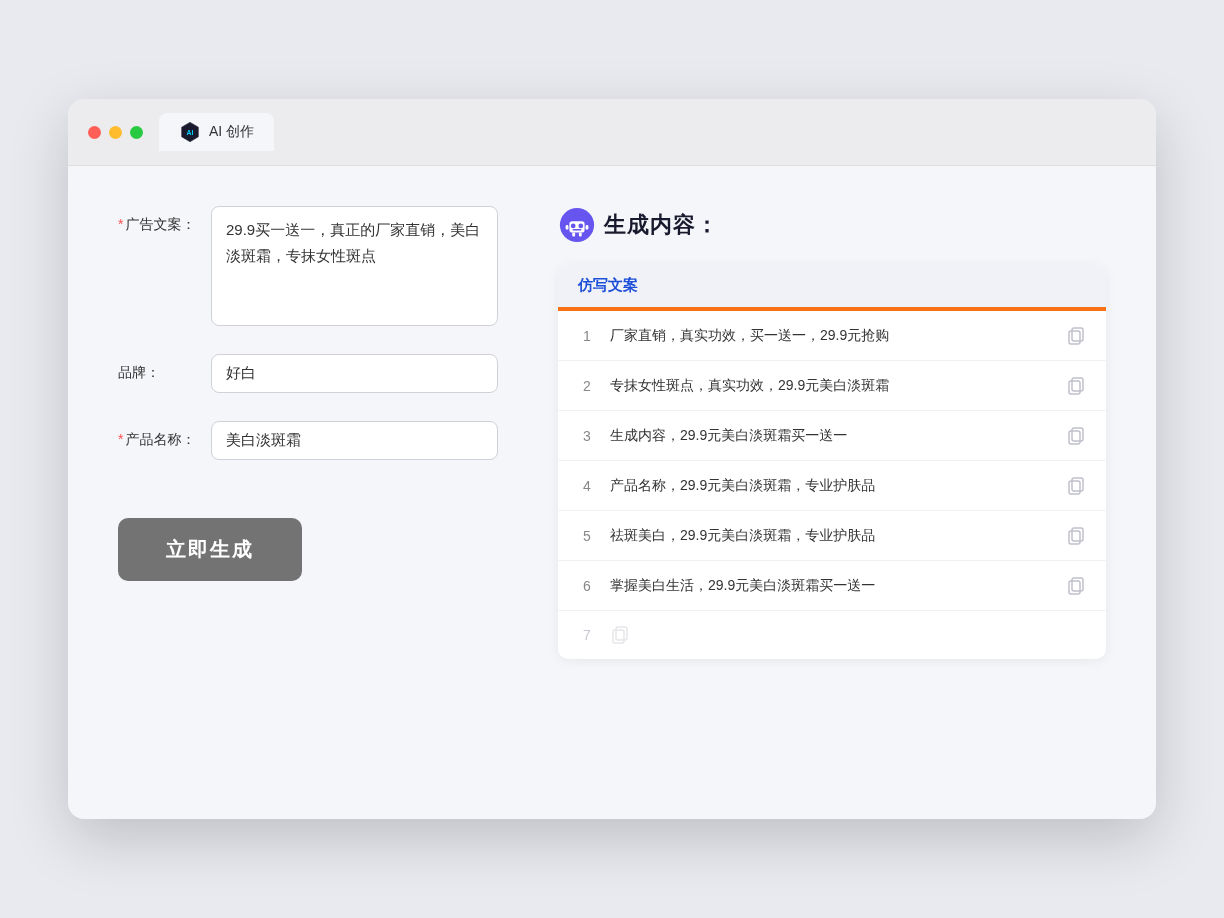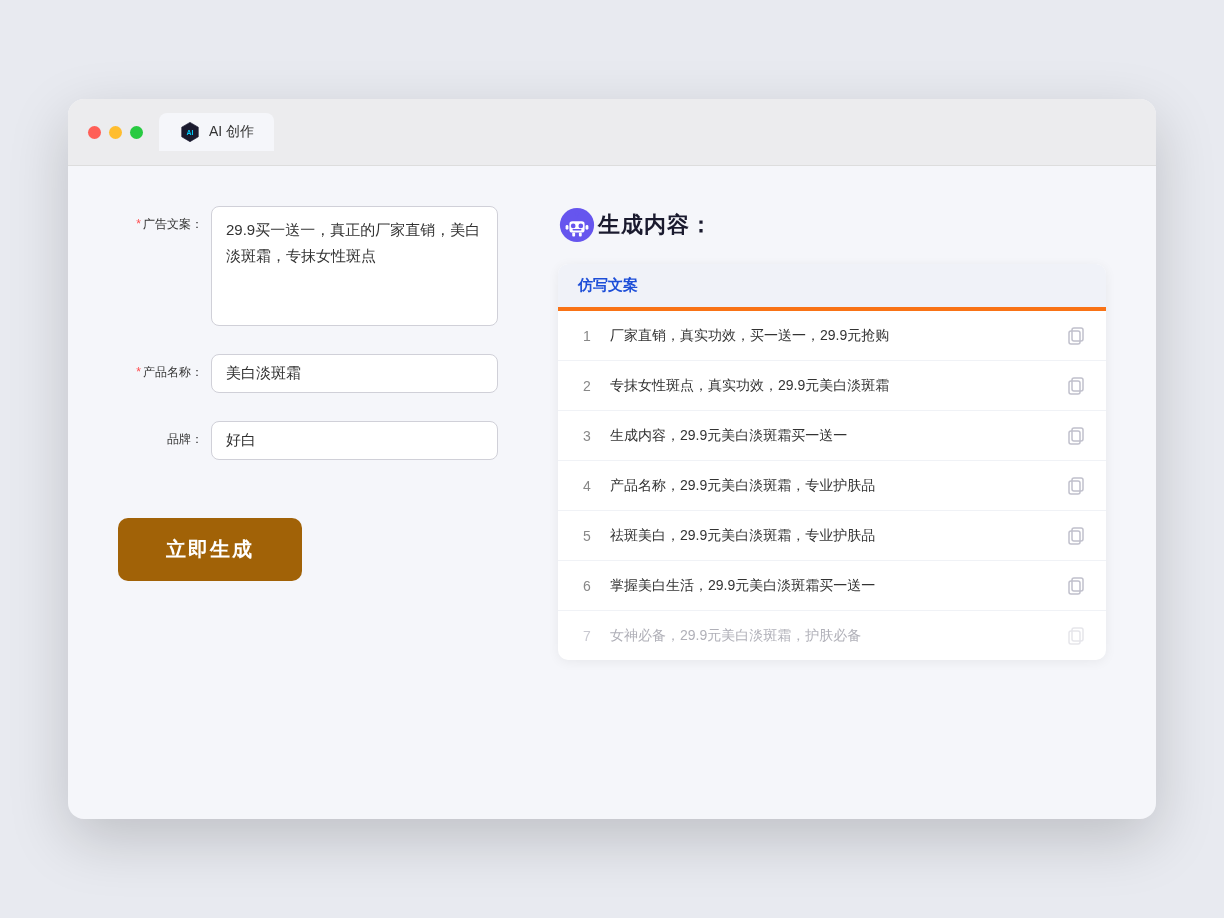--- a/index.html
+++ b/index.html
@@ -71,26 +71,25 @@
       margin-bottom: 36px;
       letter-spacing: 1px;
     }
     .form-row {
       display: flex;
       align-items: flex-start;
       margin-bottom: 28px;
       gap: 8px;
     }
     .form-label {
-      font-size: 12px;
+      font-size: 14px;
       color: #333;
       white-space: nowrap;
       padding-top: 10px;
       min-width: 85px;
-      text-align: right;
     }
     .required-star {
       color: #ff4d4f;
       margin-right: 2px;
     }
     .form-input {
       flex: 1;
       border: 1.5px solid #d0d0d8;
       border-radius: 8px;
       padding: 10px 14px;
@@ -101,39 +100,39 @@
       font-family: inherit;
       transition: border-color 0.2s;
     }
     textarea.form-input {
       resize: none;
       height: 120px;
       line-height: 1.7;
     }
     .generate-btn {
       margin-top: 30px;
-      background: #a16207;
+      background: #737373;
       color: #fff;
       border: none;
       border-radius: 10px;
       padding: 18px 48px;
       font-size: 20px;
       font-weight: 600;
       cursor: pointer;
       letter-spacing: 2px;
       transition: background 0.2s;
     }
     
     .right-panel {
       flex: 1;
     }
     .right-header {
       display: flex;
       align-items: center;
-      gap: 2px;
+      gap: 8px;
       margin-bottom: 20px;
     }
     .robot-icon {
       width: 38px;
       height: 38px;
     }
     .right-title {
       font-size: 22px;
       font-weight: 600;
       color: #1a1a2e;
@@ -215,30 +214,30 @@
       
       <div class="form-row">
         <label class="form-label">
           <span class="required-star">*</span>广告文案：
         </label>
         <textarea class="form-input" style="">29.9买一送一，真正的厂家直销，美白淡斑霜，专抹女性斑点</textarea>
       </div>
 
       
       <div class="form-row">
+        <label class="form-label">品牌：</label>
+        <input type="text" class="form-input" value="好白" style="">
+      </div>
+
+      
+      <div class="form-row">
         <label class="form-label">
           <span class="required-star">*</span>产品名称：
         </label>
         <input type="text" class="form-input" value="美白淡斑霜" style="">
-      </div>
-
-      
-      <div class="form-row">
-        <label class="form-label">品牌：</label>
-        <input type="text" class="form-input" value="好白" style="">
       </div>
 
       <button class="generate-btn">立即生成</button>
     </div>
 
     <div class="right-panel">
       <div class="right-header">
 
         <svg class="robot-icon" viewBox="0 0 40 40" fill="none" xmlns="http://www.w3.org/2000/svg">
           <circle cx="20" cy="20" r="18" fill="#6655ee"></circle>
@@ -308,21 +307,20 @@
           <span class="row-num">6</span>
           <span class="row-text">掌握美白生活，29.9元美白淡斑霜买一送一</span>
           <svg class="copy-icon" viewBox="0 0 20 20" fill="currentColor">
             <rect x="6" y="2" width="11" height="13" rx="2" fill="none" stroke="currentColor" stroke-width="1.5"></rect>
             <rect x="3" y="5" width="11" height="13" rx="2" fill="none" stroke="currentColor" stroke-width="1.5"></rect>
           </svg>
         </div>
 
         <div class="table-row">
           <span class="row-num" style="color:#c8c8d0;">7</span>
-          <span class="row-text muted">女神必备，29.9元美白淡斑霜，护肤必备</span>
           <svg class="copy-icon" viewBox="0 0 20 20" fill="currentColor" style="opacity:0.4;">
             <rect x="6" y="2" width="11" height="13" rx="2" fill="none" stroke="currentColor" stroke-width="1.5"></rect>
             <rect x="3" y="5" width="11" height="13" rx="2" fill="none" stroke="currentColor" stroke-width="1.5"></rect>
           </svg>
         </div>
       </div>
     </div>
   </div>
 </div>
 

